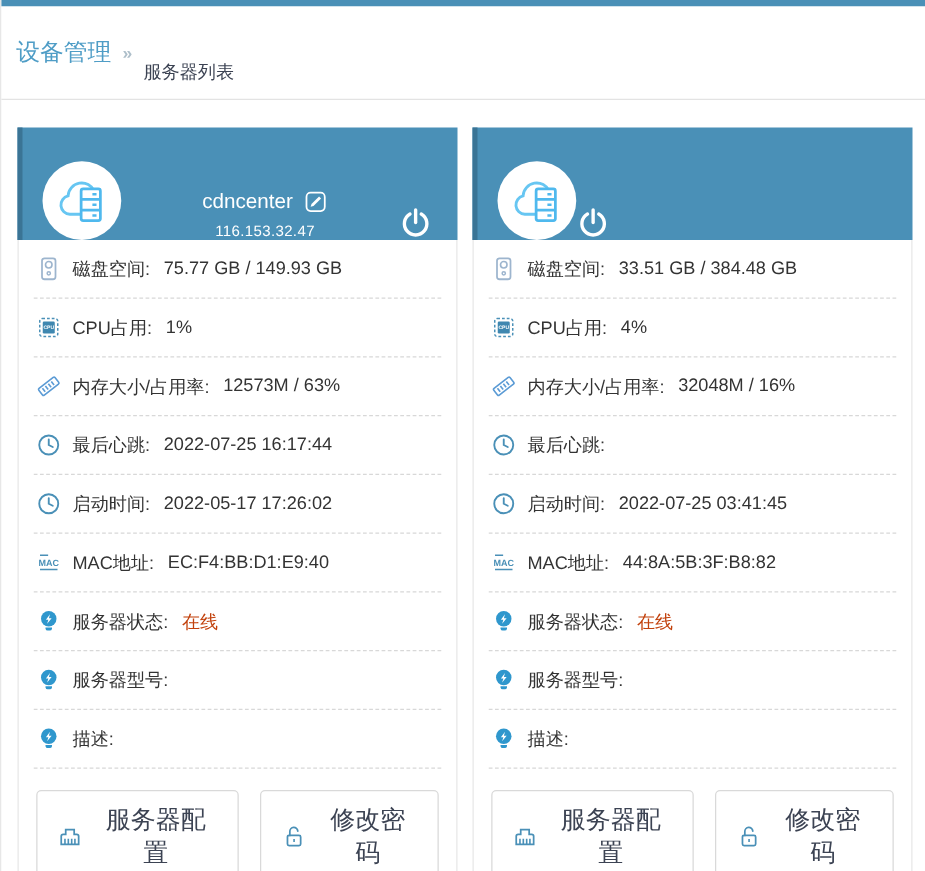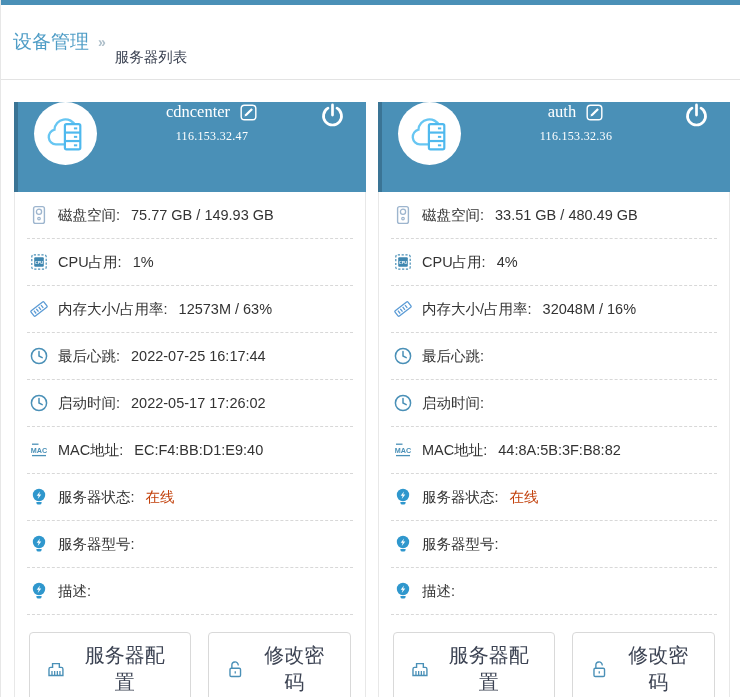--- a/index.html
+++ b/index.html
@@ -14,22 +14,22 @@
     padding:11px 14px 12px 12px; border-bottom:1px solid #e3e3e3;
   }
   .bc-section { color:#4f9dc6; font-size:19px; cursor:pointer; }
   .bc-sep { color:#aebfca; font-size:14px; font-weight:bold; }
   .bc-page { color:#3c4353; font-size:14.5px;margin-top:32px; }
 
   .cards { display:flex; gap:12px; padding:22px 11px 6px 13px; }
   .card { width:352px; flex:0 0 352px; }
 
   .card-header {
-    background:#4a90b7; height:90px; display:flex; align-items:flex-start;
-    border-left:4px solid #3a7495; padding:0 20px 12px 16px;font-family:Liberation Serif, serif;
+    background:#4a90b7; height:90px; display:flex; align-items:flex-end;
+    border-left:4px solid #3a7495; padding:0 20px 0 16px;
   }
   .avatar {
     width:63px; height:63px; border-radius:50%; background:#fff;
     display:flex; align-items:center; justify-content:center; flex:0 0 63px;
   }
   .head-center { flex:1; text-align:center; color:#fff; padding-left:8px; }
   .server-name-row {
     font-size:16.5px; display:flex; justify-content:center; align-items:center; gap:9px;
   }
   .edit-btn { width:19px; height:19px; cursor:pointer; display:inline-flex; }
@@ -249,42 +249,33 @@
     <div class="card-footer">更多信息</div>
   </div>
 
   <div class="card">
     <div class="card-header">
       <div class="avatar">
         <svg width="44" height="44">
             <use href="#i-cloudsrv"></use>
           </svg>
       </div>
-      <div class="head-center">
-        <div class="server-name-row">
-          <span>auth</span>
-          <svg class="edit-btn">
-              <use href="#i-edit"></use>
-            </svg>
-        </div>
-        <div class="server-ip">116.153.32.36</div>
-      </div>
       <svg class="power-btn">
           <use href="#i-power"></use>
         </svg>
     </div>
 
     <div class="card-body">
       <ul class="metrics">
         <li class="metric">
           <svg class="mi">
               <use href="#i-disk"></use>
             </svg>
           <span class="ml">磁盘空间:</span>
-          <span class="mv">33.51 GB / 480.49 GB</span>
+          <span class="mv">33.51 GB / 384.48 GB</span>
         </li>
         <li class="metric">
           <svg class="mi">
               <use href="#i-cpu"></use>
             </svg>
           <span class="ml">CPU占用:</span>
           <span class="mv">4%</span>
         </li>
         <li class="metric">
           <svg class="mi">
@@ -297,20 +288,21 @@
           <svg class="mi">
               <use href="#i-clock"></use>
             </svg>
           <span class="ml">最后心跳:</span>
         </li>
         <li class="metric">
           <svg class="mi">
               <use href="#i-clock"></use>
             </svg>
           <span class="ml">启动时间:</span>
+          <span class="mv">2022-07-25 03:41:45</span>
         </li>
         <li class="metric">
           <svg class="mi">
               <use href="#i-mac"></use>
             </svg>
           <span class="ml">MAC地址:</span>
           <span class="mv">44:8A:5B:3F:B8:82</span>
         </li>
         <li class="metric">
           <svg class="mi">

